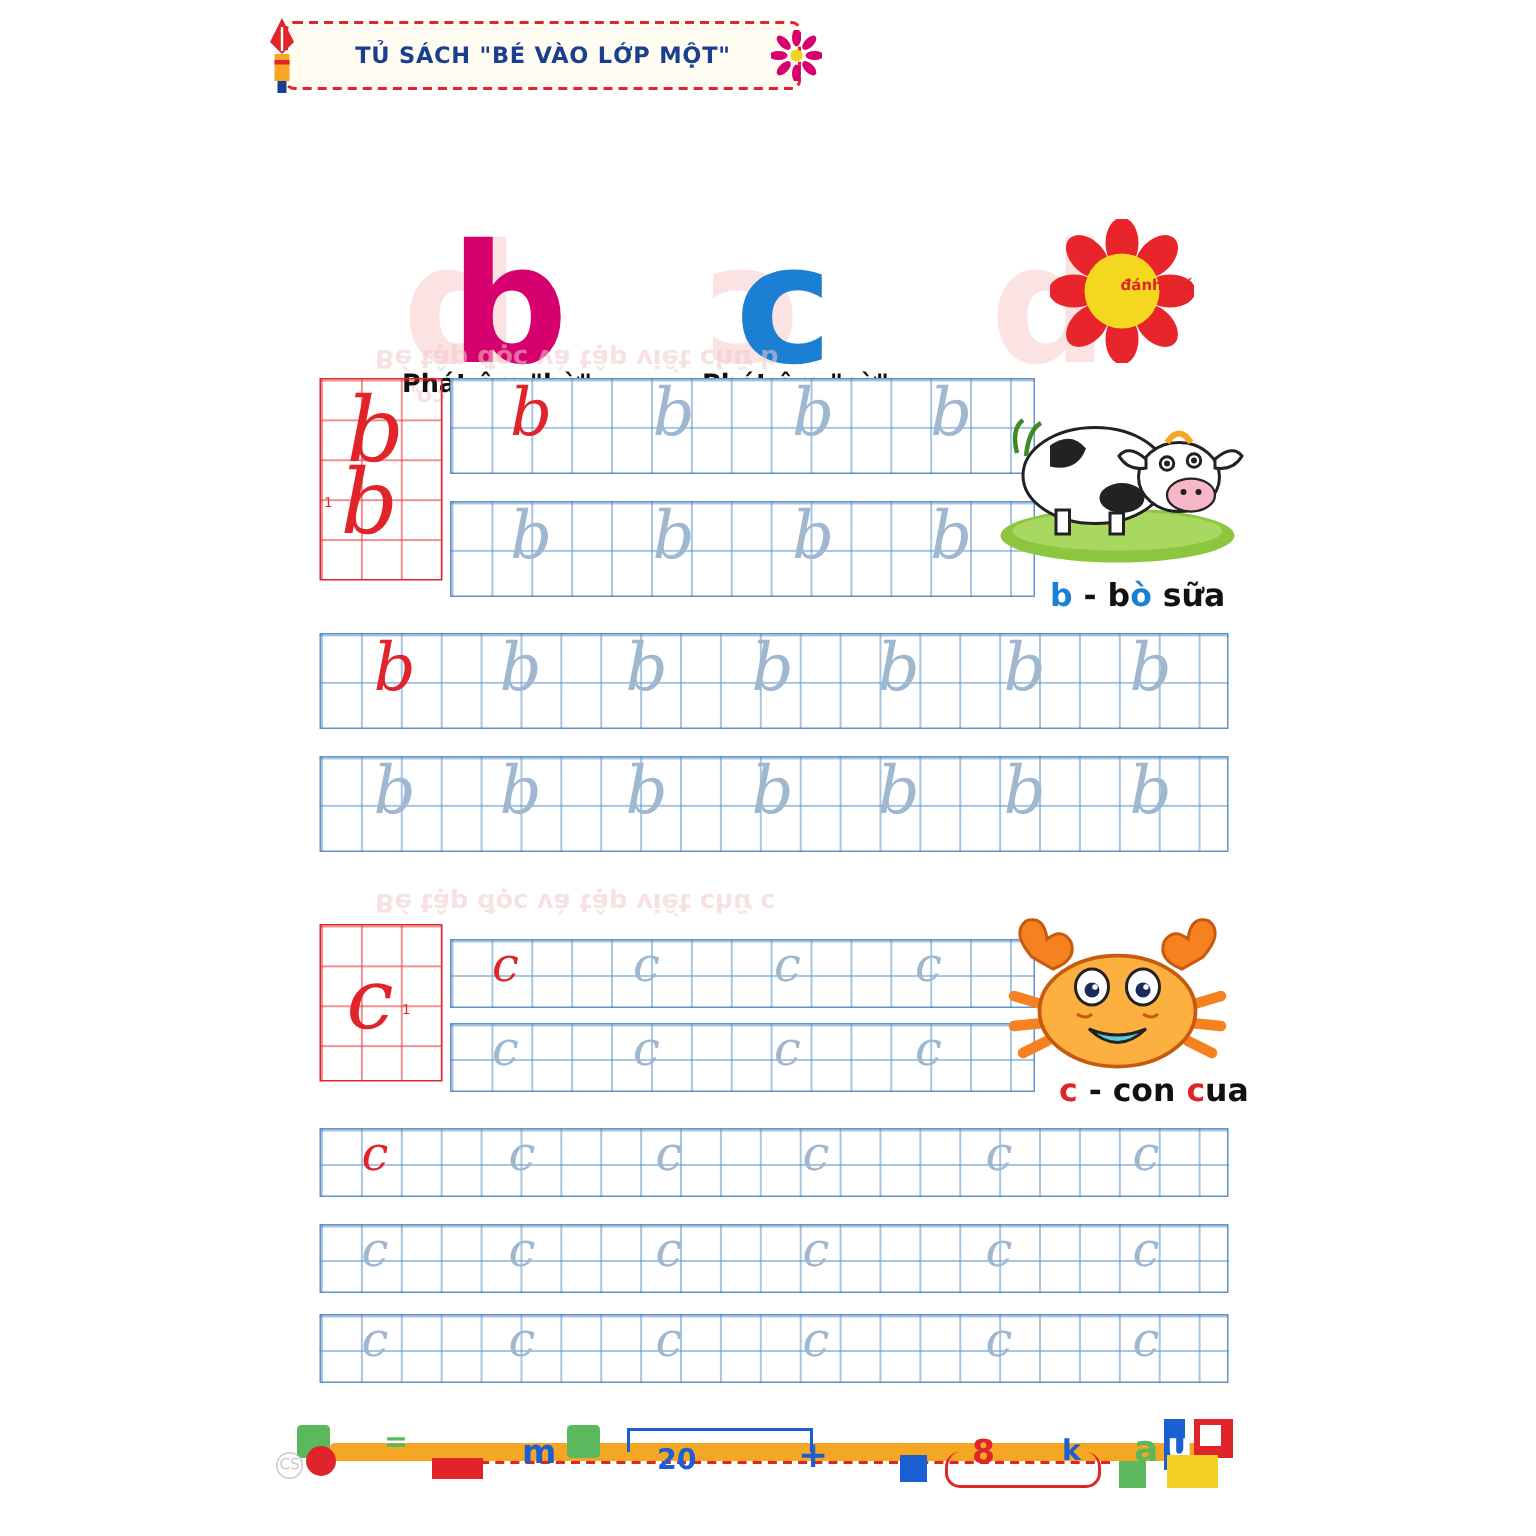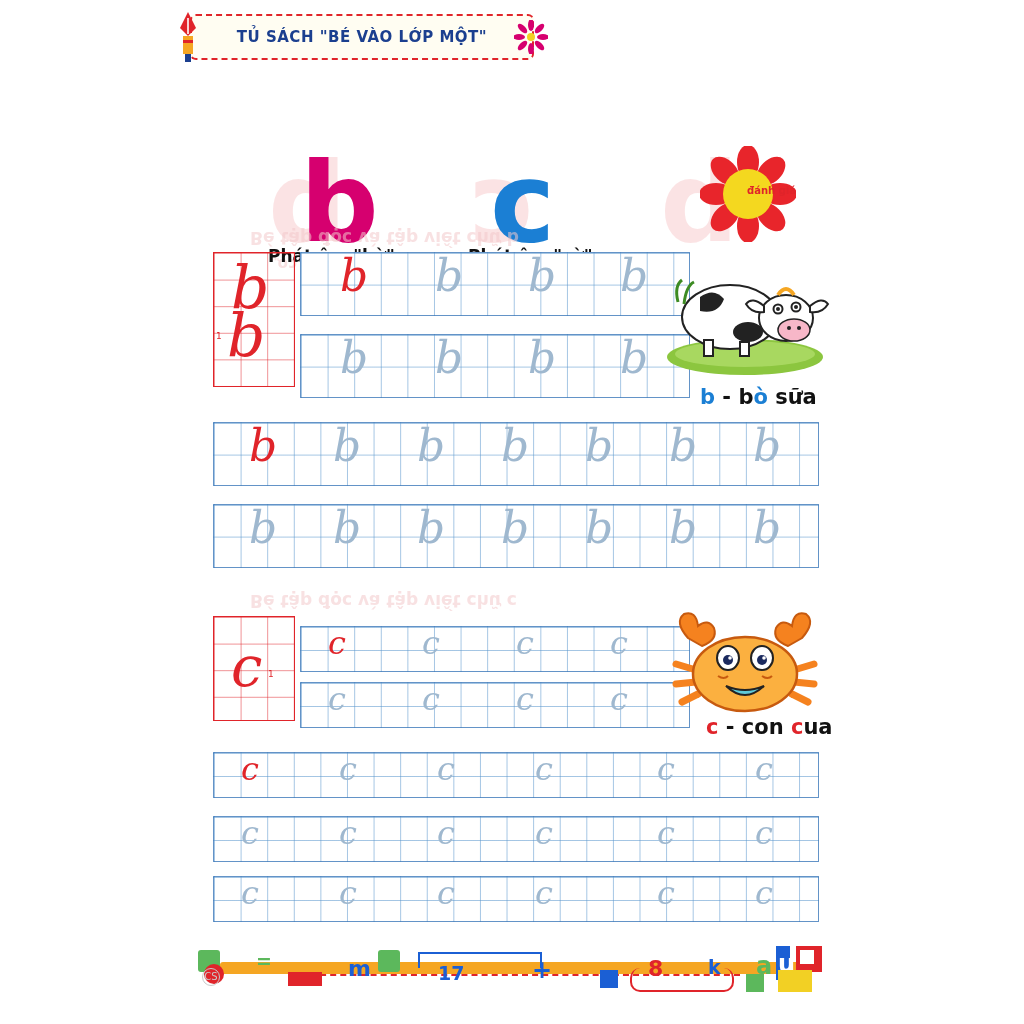--- a/index.html
+++ b/index.html
@@ -114,21 +114,21 @@
     border-top:2px dashed #e0242a;
   }
   .fsym{position:absolute;font-size:19px;font-weight:bold;font-family:"DejaVu Sans",sans-serif;}
 
   .watermark{
     position:absolute;left:186px;top:966px;width:400px;height:26px;
     color:#c9c9c9;font-size:19px;letter-spacing:.4px;
     font-family:"DejaVu Sans", sans-serif;
   }
   .wm-circle{
-    position:absolute;left:202px;top:968px;width:16px;height:16px;border:1.6px solid #c9c9c9;border-radius:50%;
+    position:absolute;left:184px;top:968px;width:16px;height:16px;border:1.6px solid #c9c9c9;border-radius:50%;
     font-size:10px;color:#c9c9c9;text-align:center;line-height:15px;
   }
 </style>
 </head>
 <body>
 
 <div class="page">
 
   <div class="header">
     <svg class="pen-icon" viewBox="0 0 36 54">
@@ -343,21 +343,21 @@
   <div class="footer">
     <div class="footer-bar"></div>
     <div class="footer-dash"></div>
     <div style="position:absolute;left:8px;top:6px;width:22px;height:22px;background:#5cb85c;border-radius:3px;"></div>
     <div style="position:absolute;left:14px;top:20px;width:20px;height:20px;background:#e0242a;border-radius:50%;"></div>
     <div class="fsym" style="left:66px;top:6px;color:#5cb85c;">=</div>
     <div style="position:absolute;left:98px;top:28px;width:34px;height:14px;background:#e0242a;"></div>
     <div class="fsym" style="left:158px;top:12px;color:#1b5fd4;font-size:22px;">m</div>
     <div style="position:absolute;left:188px;top:6px;width:22px;height:22px;background:#5cb85c;border-radius:3px;"></div>
     <div style="position:absolute;left:228px;top:8px;width:120px;height:14px;border:2px solid #1b5fd4;border-bottom:none;"></div>
-    <div class="fsym" style="left:248px;top:18px;color:#1b5fd4;">17</div>
+    <div class="fsym" style="left:248px;top:18px;color:#1b5fd4;">20</div>
     <div class="fsym" style="left:342px;top:12px;color:#1b5fd4;font-size:24px;">+</div>
     <div style="position:absolute;left:410px;top:26px;width:18px;height:18px;background:#1b5fd4;"></div>
     <div class="fsym" style="left:458px;top:12px;color:#e0242a;font-size:22px;">8</div>
     <div style="position:absolute;left:440px;top:24px;width:100px;height:22px;border:2px solid #e0242a;border-radius:10px;border-top:none;"></div>
     <div class="fsym" style="left:518px;top:12px;color:#1b5fd4;">k</div>
     <div class="fsym" style="left:566px;top:8px;color:#5cb85c;font-size:24px;">a</div>
     <div style="position:absolute;left:586px;top:2px;width:14px;height:34px;background:#1b5fd4;"></div>
     <div class="fsym" style="left:588px;top:6px;color:#ffffff;font-size:24px;">u</div>
     <div style="position:absolute;left:606px;top:2px;width:26px;height:26px;background:#e0242a;"></div>
     <div style="position:absolute;left:610px;top:6px;width:14px;height:14px;background:#ffffff;"></div>

